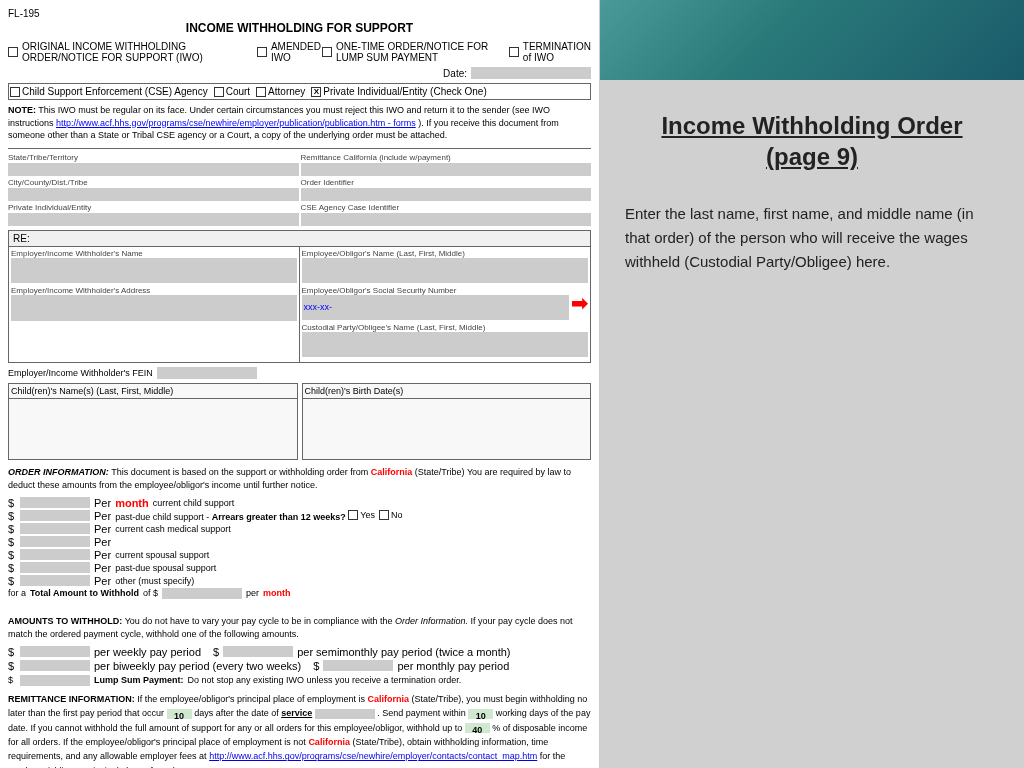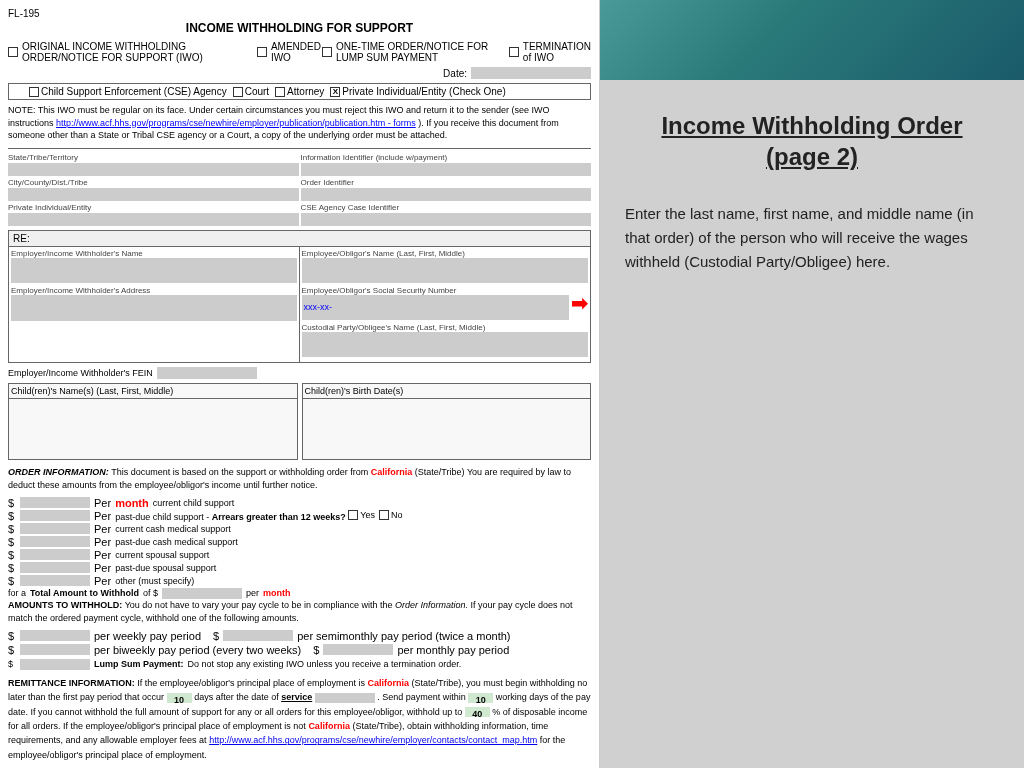--- a/index.html
+++ b/index.html
@@ -90,21 +90,21 @@
       background: #ccc;
       display: inline-block;
     }
 
     .agency-row {
       display: flex;
       align-items: center;
       gap: 6px;
       font-size: 10px;
       border: 1px solid #666;
-      padding: 2px 20px;
+      padding: 2px 1px;
       margin-bottom: 4px;
     }
     .agency-item {
       display: flex;
       align-items: center;
       gap: 2px;
     }
     .checked-box {
       width: 10px;
       height: 10px;
@@ -265,21 +265,21 @@
       display: flex;
       gap: 4px;
       align-items: center;
     }
 
     .total-row {
       font-size: 9px;
       display: flex;
       align-items: center;
       gap: 4px;
-      margin-bottom: 0;
+      margin-bottom: 16px;
     }
     .total-field {
       width: 80px;
       height: 11px;
       background: #ccc;
     }
 
     .amounts-to-withhold {
       font-size: 9px;
       margin-bottom: 4px;
@@ -388,35 +388,35 @@
       <div class="checked-box"></div>
       <span>Attorney</span>
     </div>
     <div class="agency-item">
       <div class="checked-box" style="font-weight:bold;">X</div>
       <span>Private Individual/Entity  (Check One)</span>
     </div>
   </div>
 
   <div class="note-section">
-    <span style="font-weight:normal;">NOTE:</span>
+    <span style="font-weight:bold;">NOTE:</span>
     <span> This IWO must be regular on its face. Under certain circumstances you must reject this IWO and return it to the sender (see IWO instructions </span>
     <a href="#">http://www.acf.hhs.gov/programs/cse/newhire/employer/publication/publication.htm - forms</a>
     <span>). If you receive this document from someone other than a State or Tribal CSE agency or a Court, a copy of the underlying order must be attached.</span>
   </div>
 
   <hr class="separator">
 
   <div class="fields-grid">
     <div class="field-row">
       <span class="field-label">State/Tribe/Territory</span>
       <div class="field-value"></div>
     </div>
     <div class="field-row">
-      <span class="field-label">Information Identifier (include w/payment)</span>
+      <span class="field-label">Remittance California (include w/payment)</span>
       <div class="field-value"></div>
     </div>
     <div class="field-row">
       <span class="field-label">City/County/Dist./Tribe</span>
       <div class="field-value"></div>
     </div>
     <div class="field-row">
       <span class="field-label">Order Identifier</span>
       <div class="field-value"></div>
     </div>
@@ -512,21 +512,20 @@
     <div class="amount-row">
       <span class="dollar-sign">$</span>
       <div class="amount-field"></div>
       <span> Per </span>
       <span class="amount-label">current cash medical support</span>
     </div>
     <div class="amount-row">
       <span class="dollar-sign">$</span>
       <div class="amount-field"></div>
       <span> Per </span>
-      <span class="amount-label">past-due cash medical support</span>
     </div>
     <div class="amount-row">
       <span class="dollar-sign">$</span>
       <div class="amount-field"></div>
       <span> Per </span>
       <span class="amount-label">current spousal support</span>
     </div>
     <div class="amount-row">
       <span class="dollar-sign">$</span>
       <div class="amount-field"></div>
@@ -604,17 +603,17 @@
 
   <div class="page-num">1</div>
 
 </div>
 
 <div class="right-panel">
   <div class="right-top-bar"></div>
   <div class="right-content">
     <div class="right-title">
       <span>Income Withholding Order</span><br>
-      <span>(page 2)</span>
+      <span>(page 9)</span>
     </div>
     <p class="right-description">Enter the last name, first name, and middle name (in that order) of the person who will receive the wages withheld (Custodial Party/Obligee) here.</p>
   </div>
 </div>
 
 </body></html>

